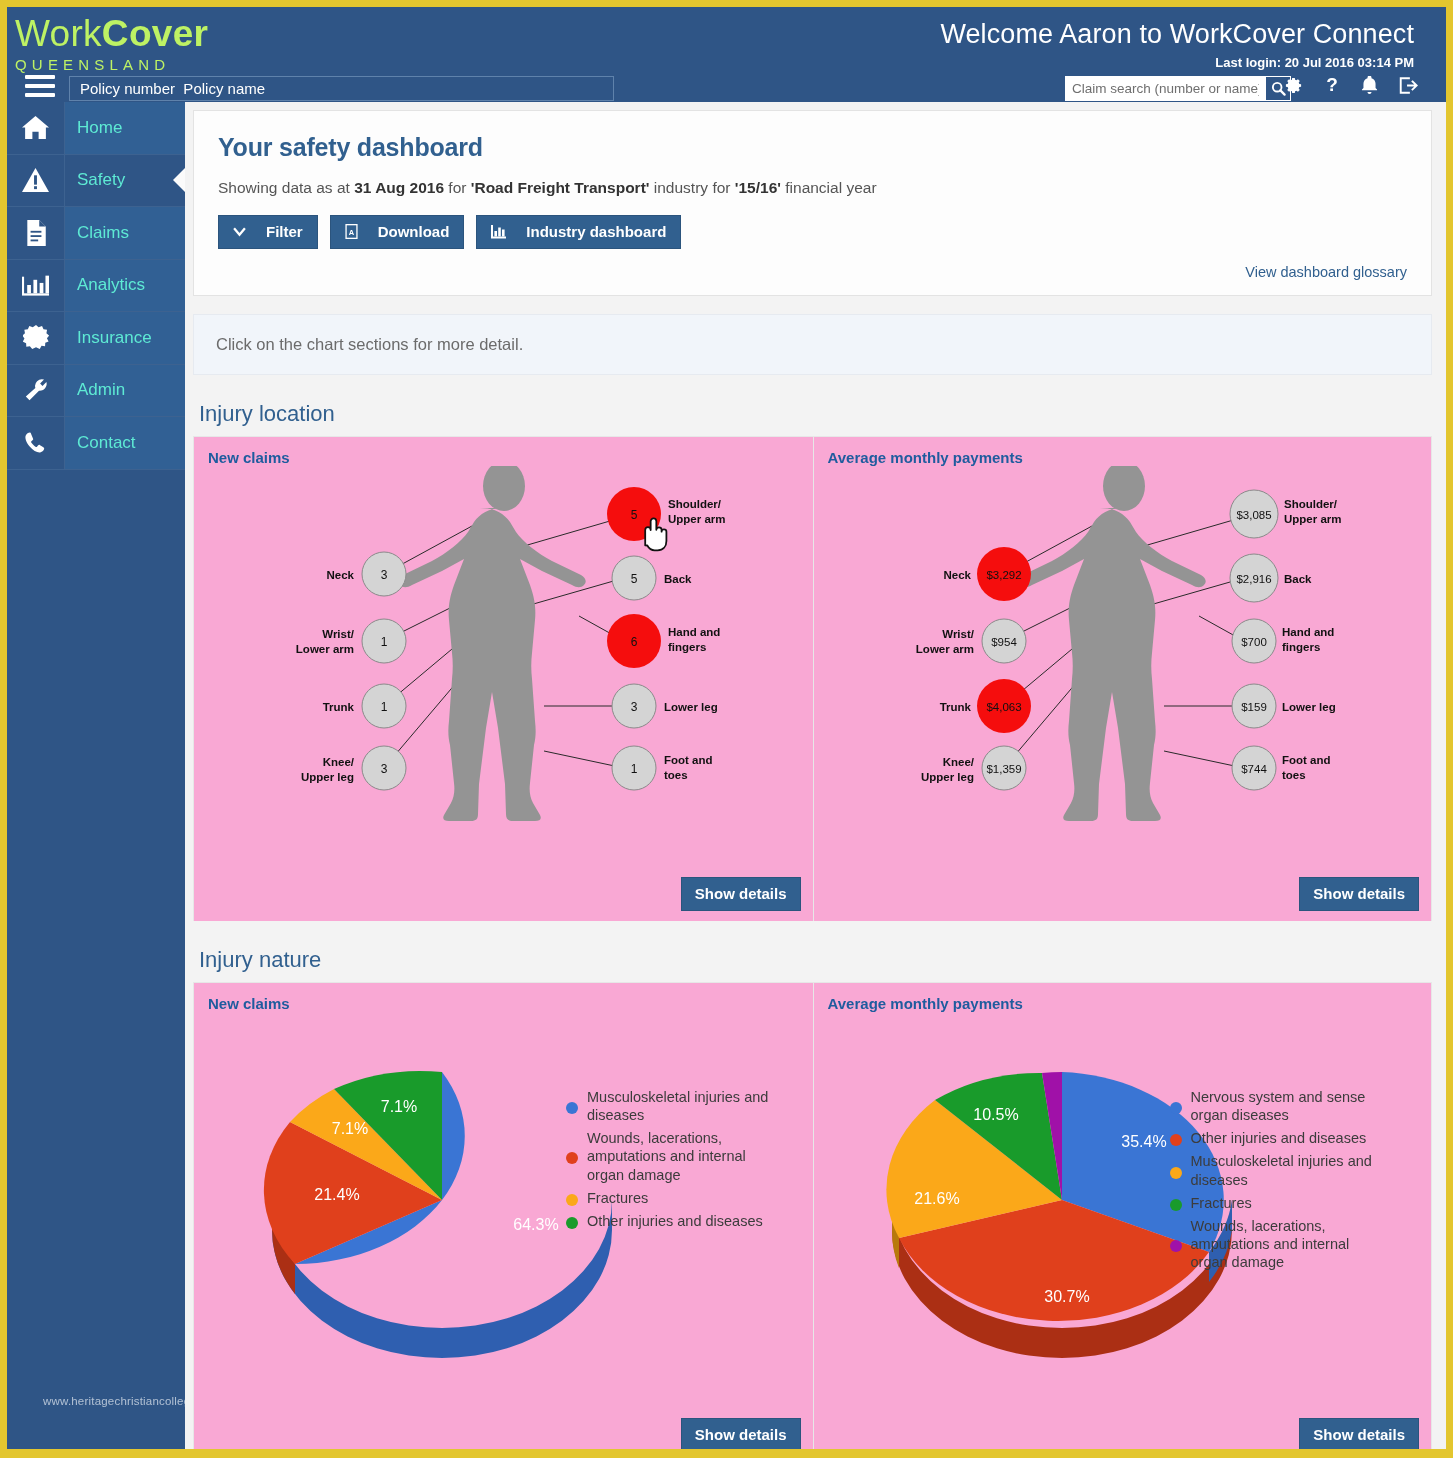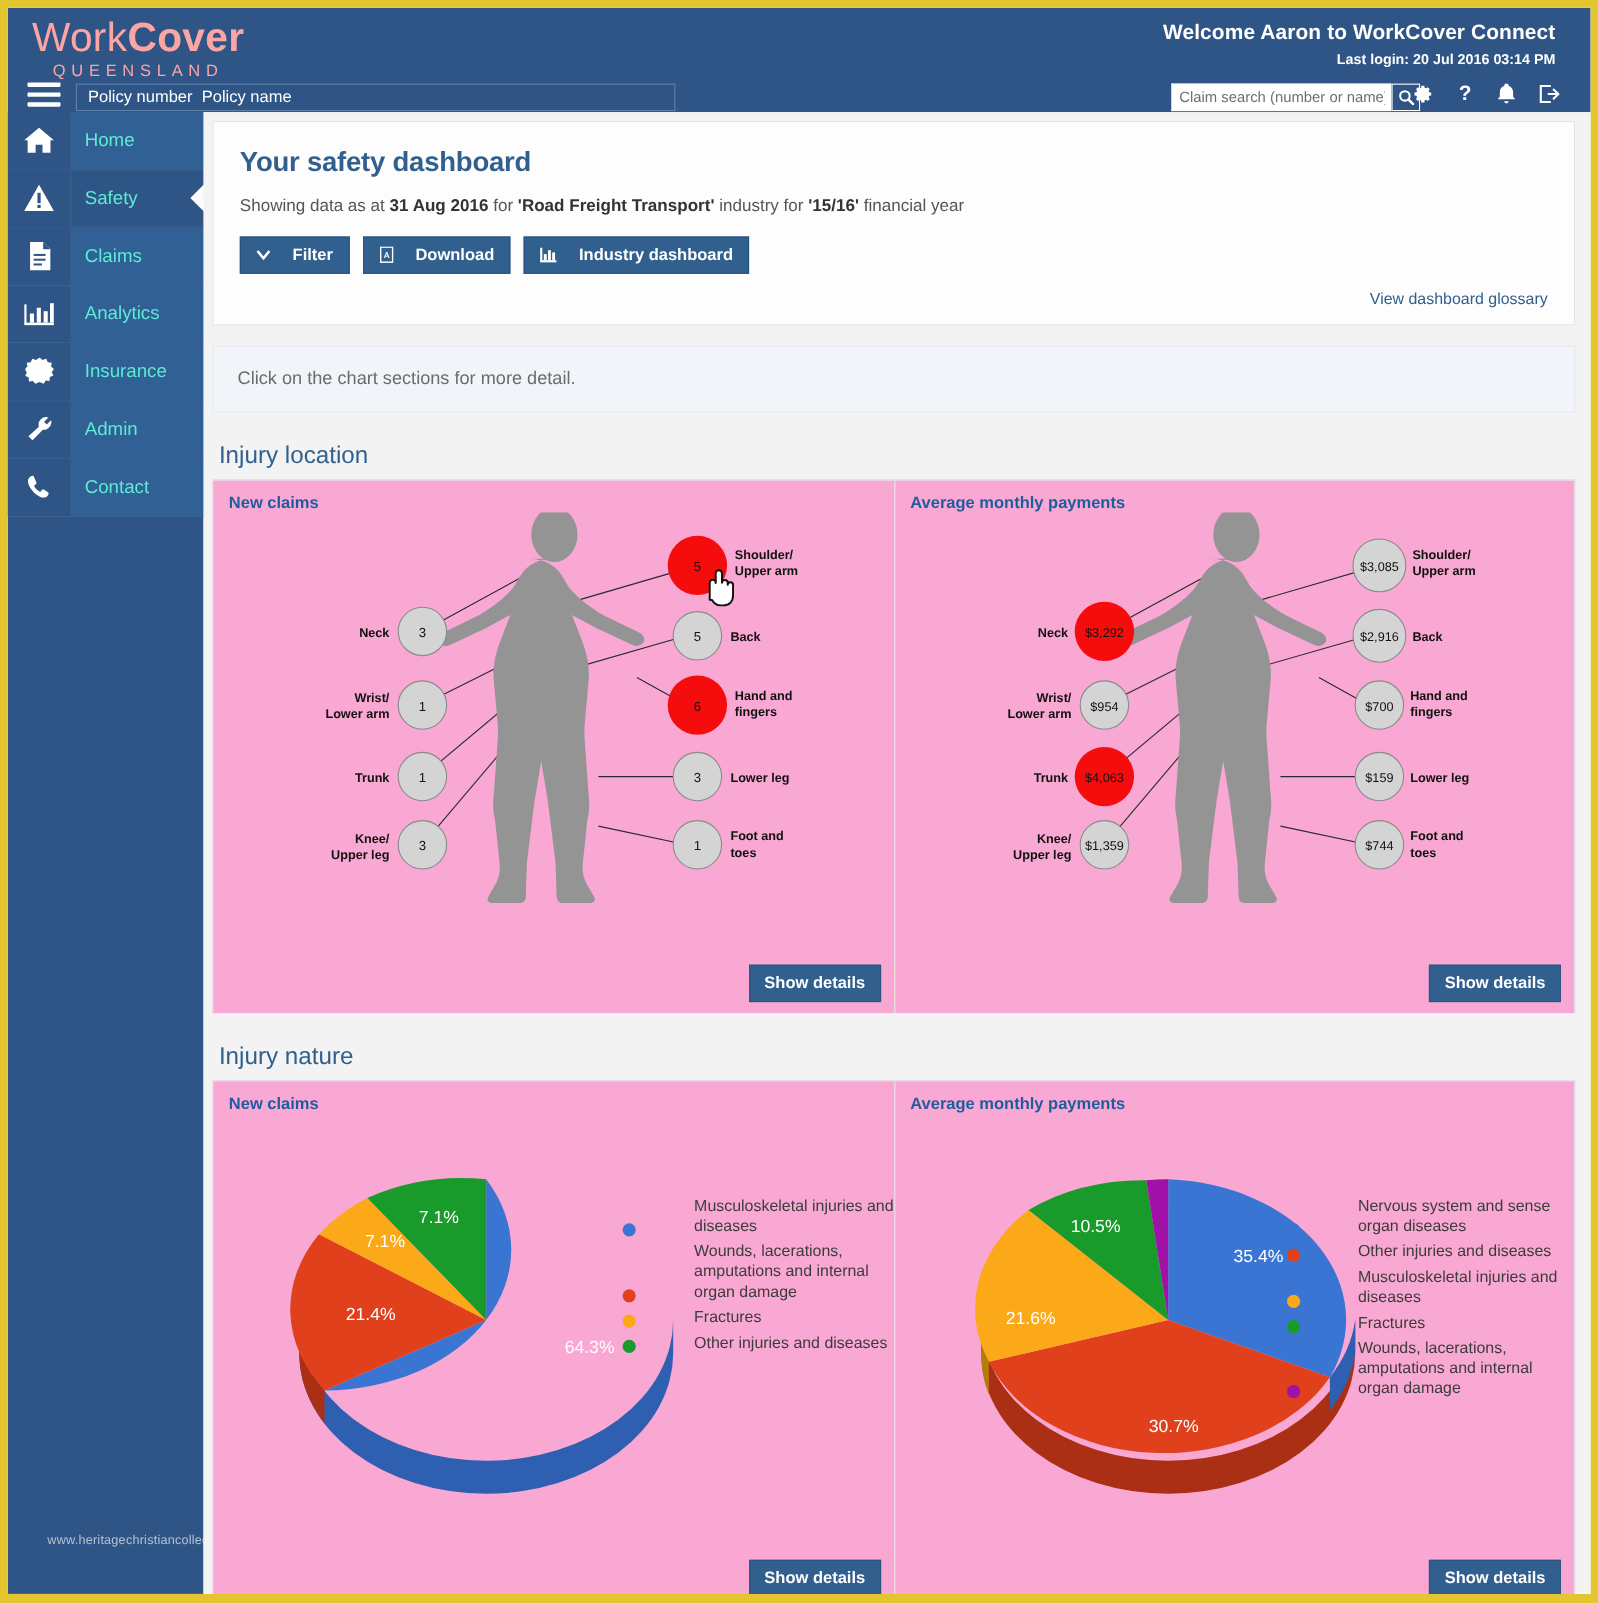--- a/index.html
+++ b/index.html
@@ -25,44 +25,43 @@
 
   
   #topbar {
     position: absolute;
     left: 0; right: 0; top: 0;
     height: 95px;
     background: #2f5586;
   }
   #logo {
     position: absolute;
-    left: 22px; top: 8px;
-    color: #fca5a5;
+    left: 8px; top: 8px;
+    color: #bef264;
     line-height: 1;
-    text-align: center;
   }
   #logo .brand {
     font-size: 37px;
     letter-spacing: .3px;
   }
   #logo .brand .light { font-weight: 300; }
   #logo .brand .bold  { font-weight: 700; }
   #logo .sub {
     margin-top: 5px;
     font-size: 15px;
     letter-spacing: 5.2px;
     font-weight: 400;
   }
   #welcome {
     position: absolute;
     right: 32px; top: 12px;
     text-align: right;
     color: #ffffff;
   }
-  #welcome .w1 { font-size: 19px; font-weight: 700; letter-spacing: .1px; }
+  #welcome .w1 { font-size: 27px; font-weight: 400; letter-spacing: .1px; }
   #welcome .w2 { font-size: 13px; font-weight: 700; margin-top: 5px; }
 
   
   #hamburger {
     position: absolute;
     left: 14px; top: 68px;
     width: 38px; height: 26px;
     cursor: pointer;
   }
   #hamburger i {
@@ -280,24 +279,23 @@
 
   .legend {
     position: absolute;
     top: 76px;
     font-size: 14.5px;
     color: #3c3c3c;
     line-height: 1.25;
   }
   .legend-item {
     display: flex;
-    align-items: flex-end;
+    align-items: center;
     margin-bottom: 5px;
     cursor: pointer;
-    gap: 44px;
   }
   .legend-dot {
     width: 12px; height: 12px;
     border-radius: 50%;
     margin: 4px 9px 0 0;
     flex: none;
   }
   .legend-text { max-width: 190px; }
 </style>
 </head>

